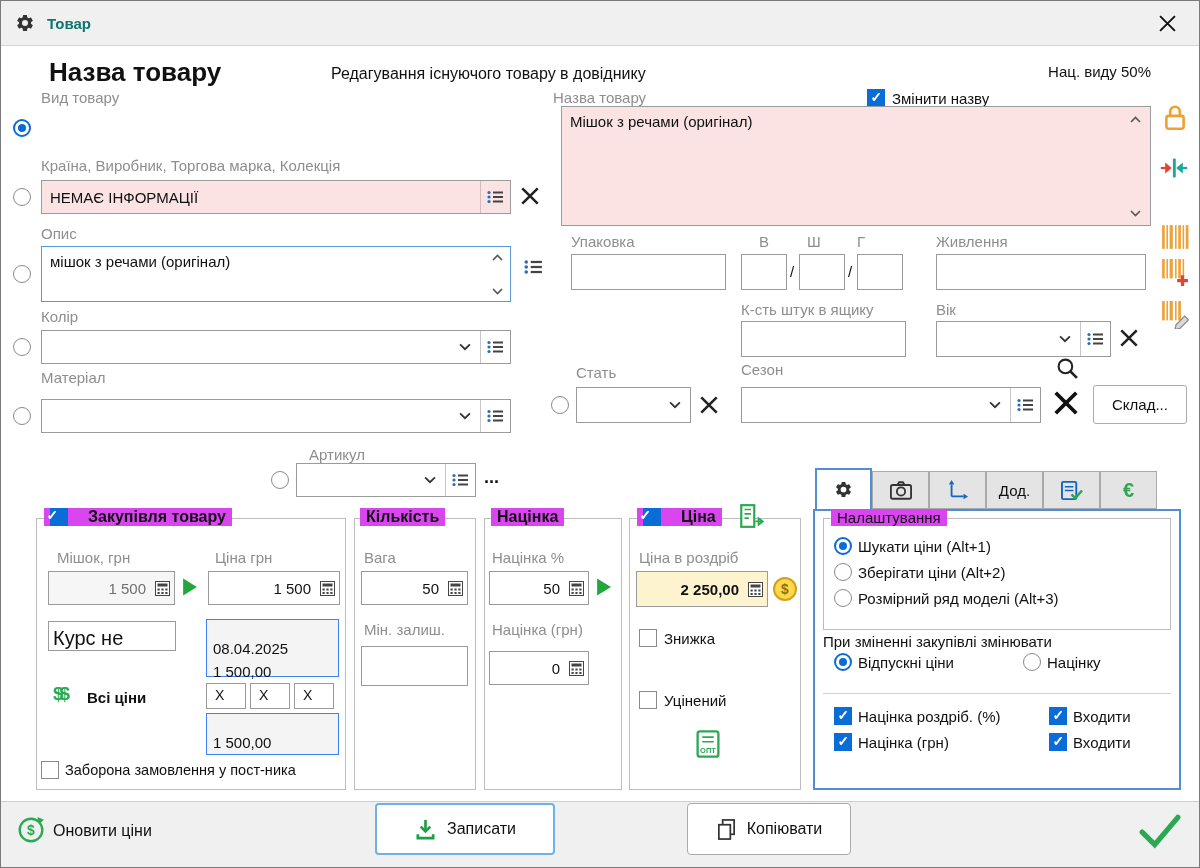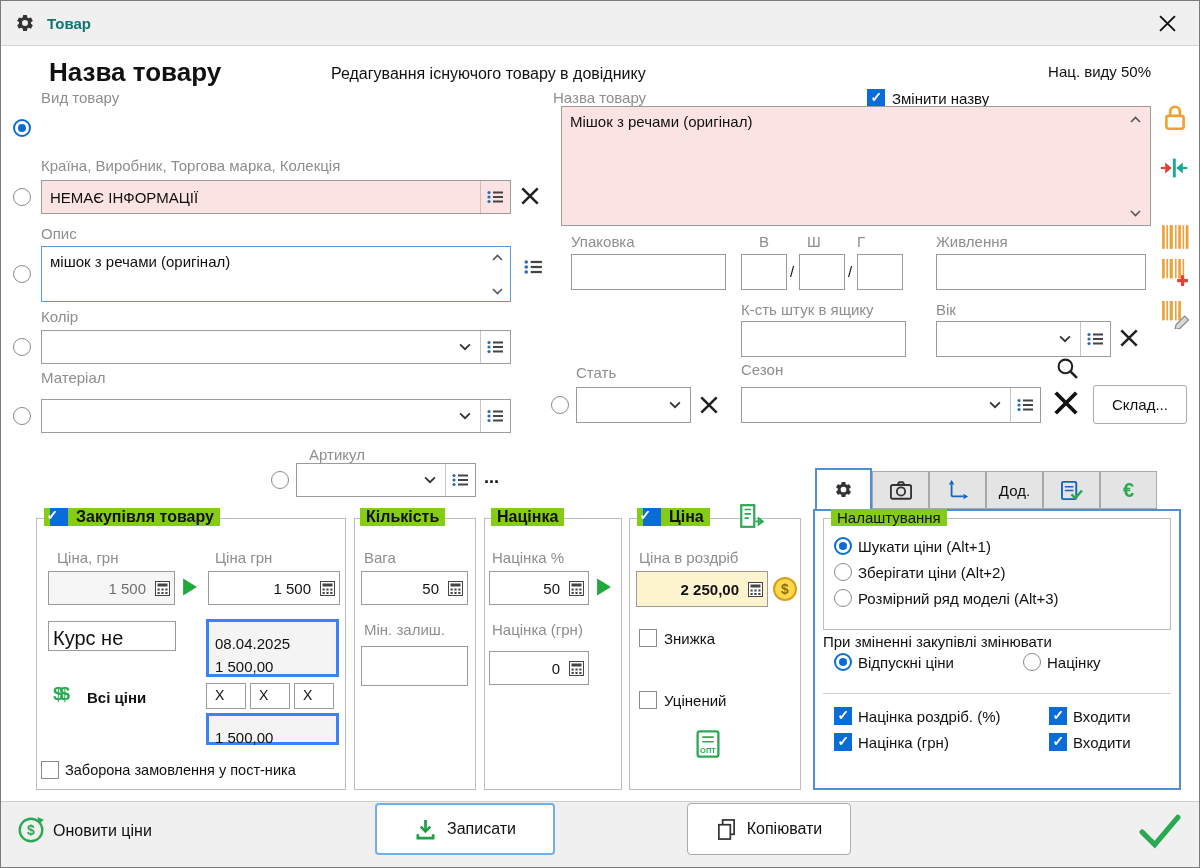--- a/index.html
+++ b/index.html
@@ -23,22 +23,22 @@
 .radio{position:absolute;width:18px;height:18px;border-radius:50%;border:1px solid #8a8a8a;background:#fff;cursor:pointer}
 .radio.sel{border:2px solid #0a6cd6}
 .radio.sel::after{content:"";position:absolute;inset:3px;border-radius:50%;background:#0a6cd6}
 .chk{position:absolute;width:18px;height:18px;border:1px solid #8a8a8a;background:#fff;cursor:pointer}
 .chk.on{background:#0a6cd6;border-color:#0a6cd6}
 .chk.on::after{content:"✓";color:#fff;font-size:14px;font-weight:bold;position:absolute;left:2.5px;top:-1px}
 .textbox{position:absolute;border:1px solid #9b9b9b;font-size:15px;color:#111;padding:6px 26px 6px 8px;overflow:hidden}
 .spin{position:absolute;width:16px;height:12px;display:flex;align-items:center;justify-content:center;cursor:pointer}
 .xbtn{position:absolute;cursor:pointer}
 .groupbox{position:absolute;border:1px solid #bdbdbd;background:#fff}
-.legend{position:absolute;background:#84cc16;padding:0 6px;font-size:16px;font-weight:bold;color:#111;display:flex;gap:8px;white-space:nowrap}
-.graybox{position:absolute;border:3px solid #3b82f6;background:#f4f4f4;font-size:15px;color:#111;padding:13px 6px}
+.legend{position:absolute;background:#d946ef;padding:0 6px;font-size:16px;font-weight:bold;color:#111;display:flex;gap:20px;white-space:nowrap}
+.graybox{position:absolute;border:1px solid #3b82f6;background:#f4f4f4;font-size:15px;color:#111;padding:20px 6px}
 .btn{position:absolute;display:flex;align-items:center;justify-content:center;gap:10px;background:#fff;border:1px solid #ababab;border-radius:4px;font-size:16px;color:#111;cursor:pointer}
 .tab{position:absolute;width:57px;height:38px;display:flex;align-items:center;justify-content:center;background:#e4e4e4;border:1px solid #a9a9a9;cursor:pointer;font-size:15px;color:#111}
 .tab.active{background:#fff;border:2px solid #4f8fd2;border-bottom:none;height:41px;z-index:3}
 .panelbody{position:absolute;background:#fff;border:2px solid #4f8fd2;z-index:2}
 .footer{position:absolute;left:0;right:0;top:800px;height:68px;background:#f0f0f0;border-top:1px solid #cfcfcf}
 .icon{display:inline-flex;align-items:center;justify-content:center}
 .absic{position:absolute;display:flex;align-items:center;justify-content:center;cursor:pointer}
 .coin{width:24px;height:24px;border-radius:50%;background:#ffd84d;border:2px solid #d4a017;color:#8a6d03;font-weight:bold;font-size:14px;display:flex;align-items:center;justify-content:center}
 </style>
 </head>
@@ -344,21 +344,21 @@
         <path d="M1 1l12 12M13 1L1 13" stroke="#111" stroke-width="2.2"></path>
       </svg>
   </span>
   <div class="btn" style="left:1092px;top:384px;width:94px;height:39px;font-size:15px;border-radius:3px">Склад...</div>
 
   <div class="groupbox" style="left:35px;top:517px;width:310px;height:272px"></div>
   <div class="legend" style="left:43px;top:507px">
     <span class="chk on" style="position:static"></span>
     <span>Закупівля товару</span>
   </div>
-  <div class="lbl" style="left:56px;top:548px">Ціна, грн</div>
+  <div class="lbl" style="left:56px;top:548px">Мішок, грн</div>
   <div class="field dis num" style="left:47px;top:570px;width:127px;height:34px">
     <input value="1 500" style="">
     <span class="calcbtn">
         <svg width="15" height="15" viewBox="0 0 15 15">
           <rect x="0.5" y="0.5" width="14" height="14" fill="#fff" stroke="#444"></rect>
           <rect x="2.5" y="2.5" width="10" height="3" fill="#444"></rect>
           <g fill="#444">
             <rect x="2.5" y="7.5" width="2.2" height="2"></rect>
             <rect x="6.4" y="7.5" width="2.2" height="2"></rect>
             <rect x="10.3" y="7.5" width="2.2" height="2"></rect>

